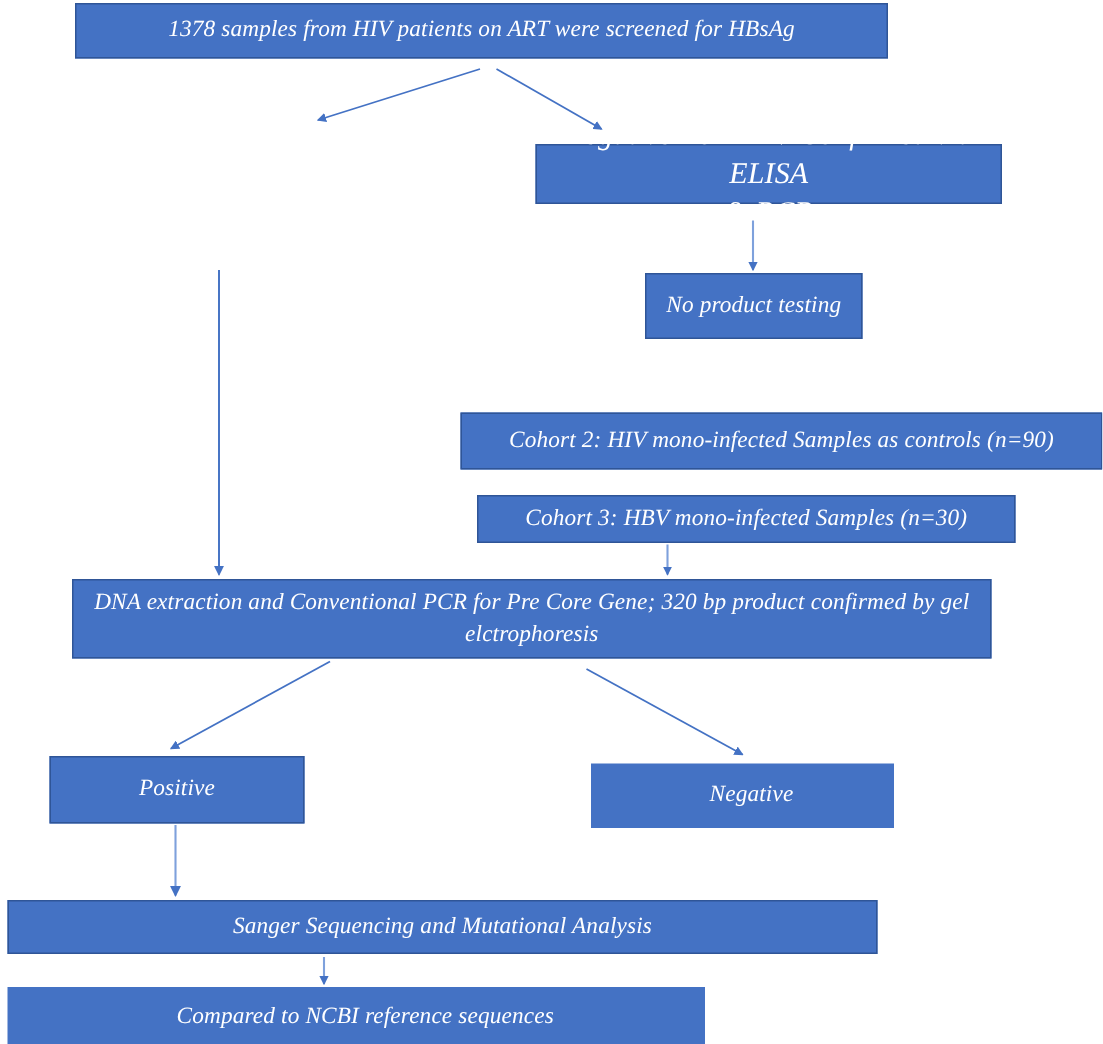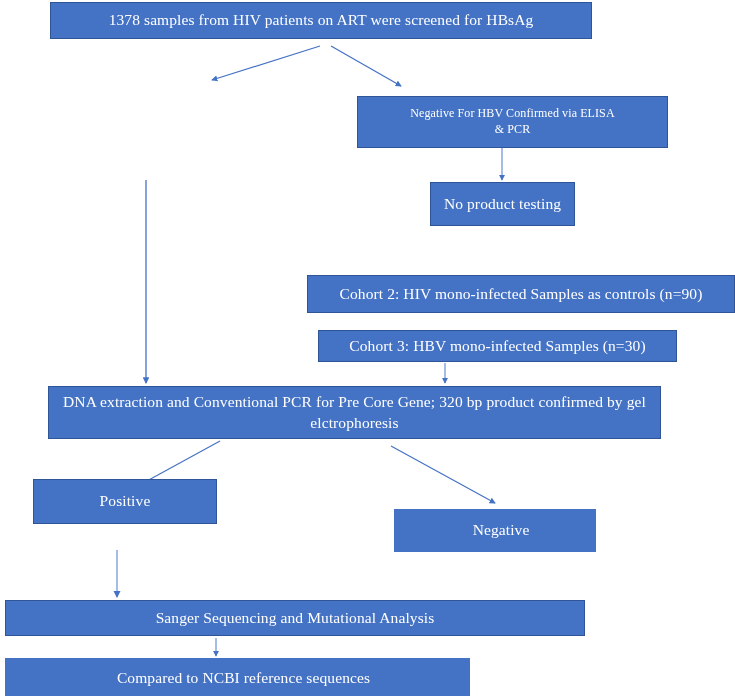--- a/index.html
+++ b/index.html
@@ -34,40 +34,41 @@
     letter-spacing: 0.1px;
   }
   .node.noborder {
     border: none;
     padding-left: 20px;
   }
   .node .txt {
     display: block;
     width: 100%;
     white-space: pre-line;
+    font-style: italic;
   }
   svg.edges {
     position: absolute;
     left: 0;
     top: 0;
     width: 735px;
     height: 696px;
     overflow: visible;
     pointer-events: none;
   }
 
   
   #n-screened   { left: 50px;  top: 2px;   width: 542px; height: 37px;  font-size: 15.5px; }
   #n-cohort1    { left: 45px;  top: 101px; width: 250px; height: 63px;  font-size: 15.5px; }
-  #n-negelisa   { left: 357px; top: 96px;  width: 311px; height: 52px;  font-size: 12px; }
+  #n-negelisa   { left: 357px; top: 96px;  width: 311px; height: 40px;  font-size: 20px; }
   #n-nofurther  { left: 430px; top: 182px; width: 145px; height: 44px;  font-size: 15.5px; }
   #n-cohort2    { left: 307px; top: 275px; width: 428px; height: 38px;  font-size: 15.5px; }
   #n-cohort3    { left: 318px; top: 330px; width: 359px; height: 32px;  font-size: 15.5px; }
   #n-dna        { left: 48px;  top: 386px; width: 613px; height: 53px;  font-size: 15.5px; }
-  #n-positive   { left: 33px;  top: 479px; width: 184px; height: 45px;  font-size: 15.5px; }
+  #n-positive   { left: 33px;  top: 504px; width: 170px; height: 45px;  font-size: 15.5px; }
   #n-negative   { left: 394px; top: 509px; width: 202px; height: 43px;  font-size: 15.5px; }
   #n-sanger     { left: 5px;   top: 600px; width: 580px; height: 36px;  font-size: 15.5px; }
   #n-ncbi       { left: 5px;   top: 658px; width: 465px; height: 41px;  font-size: 15.5px; }
 </style>
 </head>
 <body>
 
 <div id="flowchart">
 
   <svg class="edges" viewBox="0 0 735 696" xmlns="http://www.w3.org/2000/svg">

